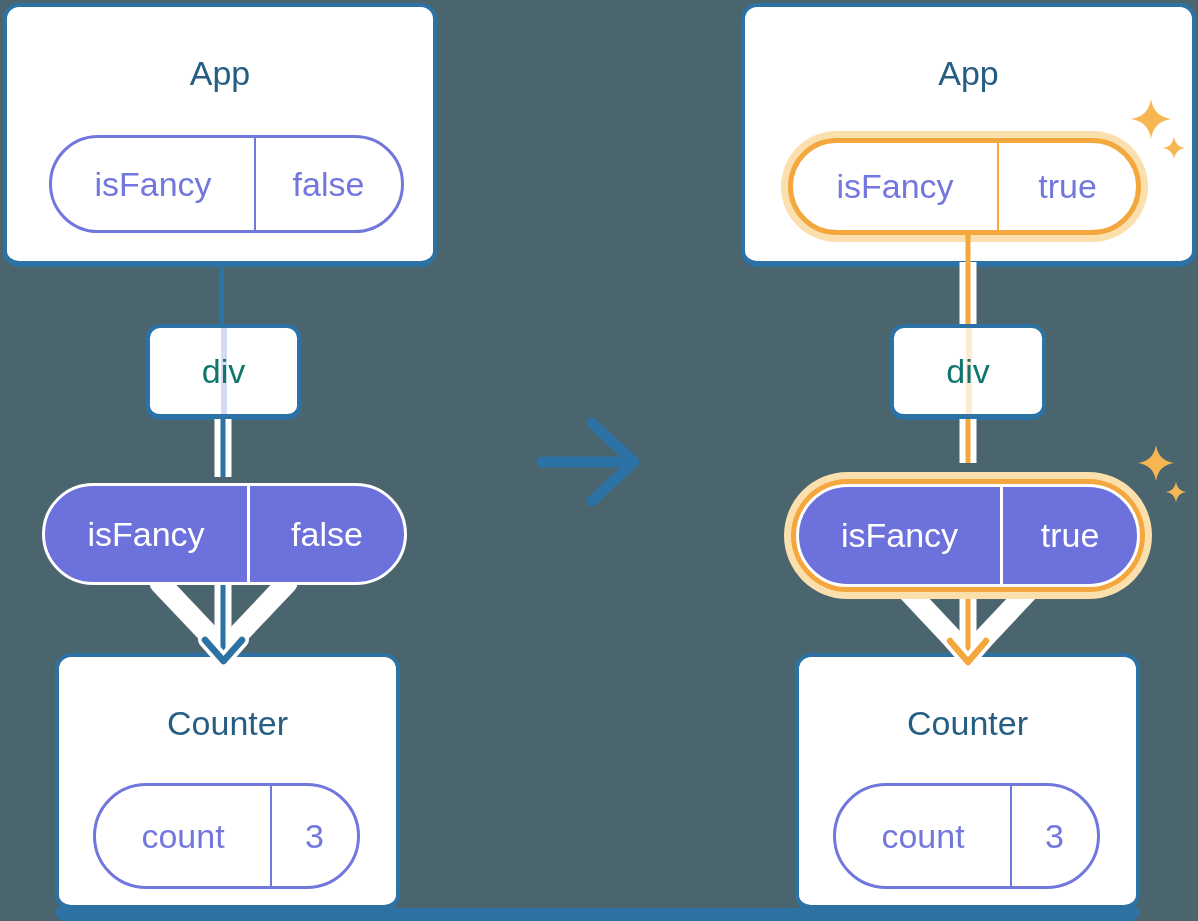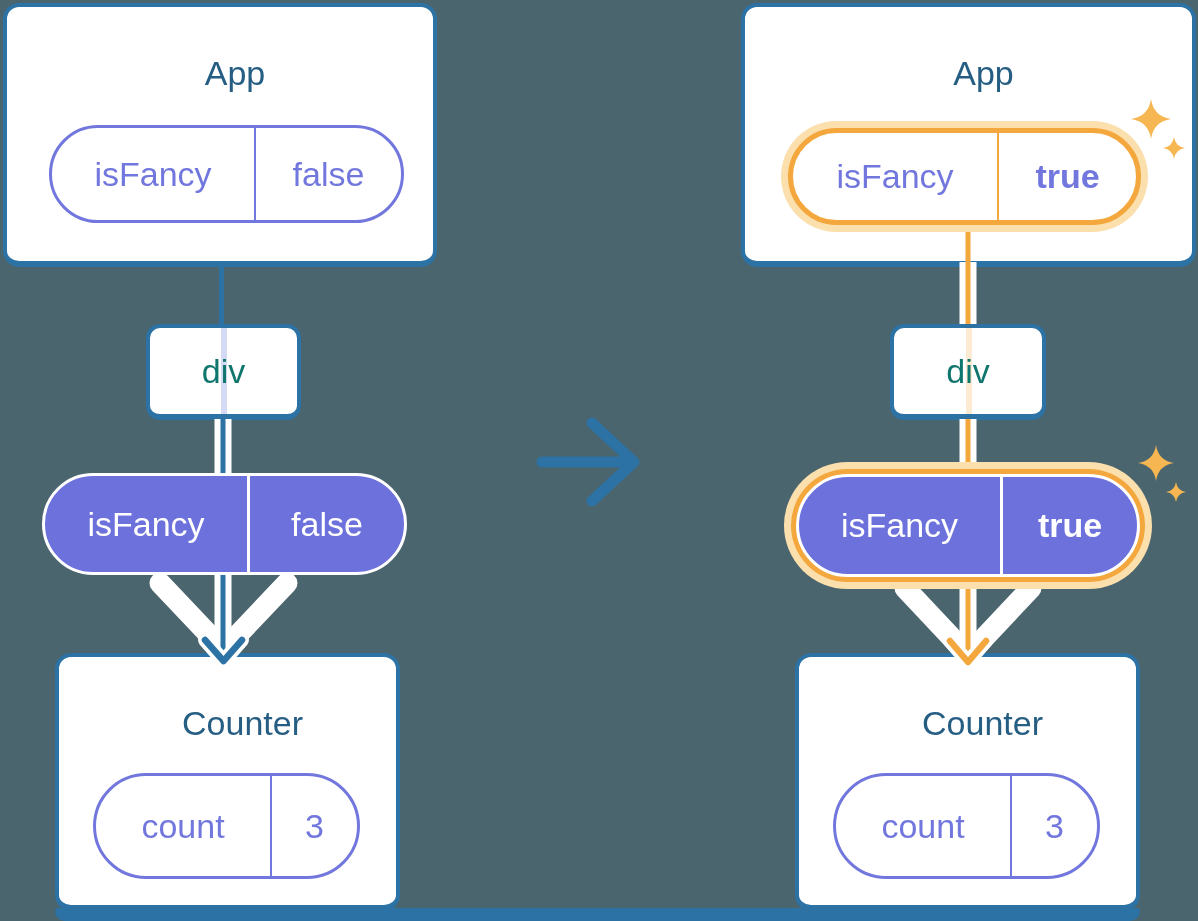--- a/index.html
+++ b/index.html
@@ -9,43 +9,44 @@
     font-family:"Liberation Sans", sans-serif;
   }
   .card{
     position:absolute; background:#fff;
     border:4px solid #2C72A4; border-bottom-width:6px;
     border-radius:16px; box-sizing:border-box;
   }
   .card-title{
     position:absolute; top:46px; left:0; width:100%;
     text-align:center; font-size:34px; line-height:40px;
-    font-weight:500; color:#255D83;padding-left:15px;
+    font-weight:500; color:#255D83;
   }
   .pill{
     position:absolute; display:flex; align-items:stretch;
     border-radius:70px; box-sizing:border-box; overflow:hidden;
     font-size:34px;
+    margin-top:10px;
   }
   .pill .seg{ display:flex; align-items:center; justify-content:center; }
   .pill-outline{ background:#fff; border:3px solid #7277DD; color:#7277DD; }
   .pill-outline .seg1{ border-right:2px solid #7277DD; }
   .pill-solid{ background:#6C71DC; border:3px solid #fff; color:#fff; }
   .pill-solid .seg1{ border-right:3px solid #fff; }
   .pill-fancy-outline{
     background:#fff; border:5px solid #F3A73D; color:#7277DD;
     box-shadow:0 0 0 7px #FBDFAD;
   }
   .pill-fancy-outline .seg1{ border-right:2px solid #F3A73D; }
   .pill-fancy-solid{
     background:#6C71DC; border:3px solid #fff; color:#fff;
     box-shadow:0 0 0 5px #F3A73D, 0 0 0 12px #FBDFAD;
   }
   .pill-fancy-solid .seg1{ border-right:3px solid #fff; }
-  .val-bold{ font-weight:700; }
+  .val-bold{ font-weight:400; }
   .div-label{
     position:relative; z-index:2; width:100%; height:100%;
     display:flex; align-items:center; justify-content:center;
     font-size:34px; font-weight:500; color:#0f766e;
   }
   .through-line{ position:absolute; top:0; bottom:0; width:6px; z-index:1; }
   .bottom-bar{
     position:absolute; left:55px; top:908px; width:1085px; height:13px;
     background:#2C72A4; border-radius:3px 3px 10px 10px;
   }

